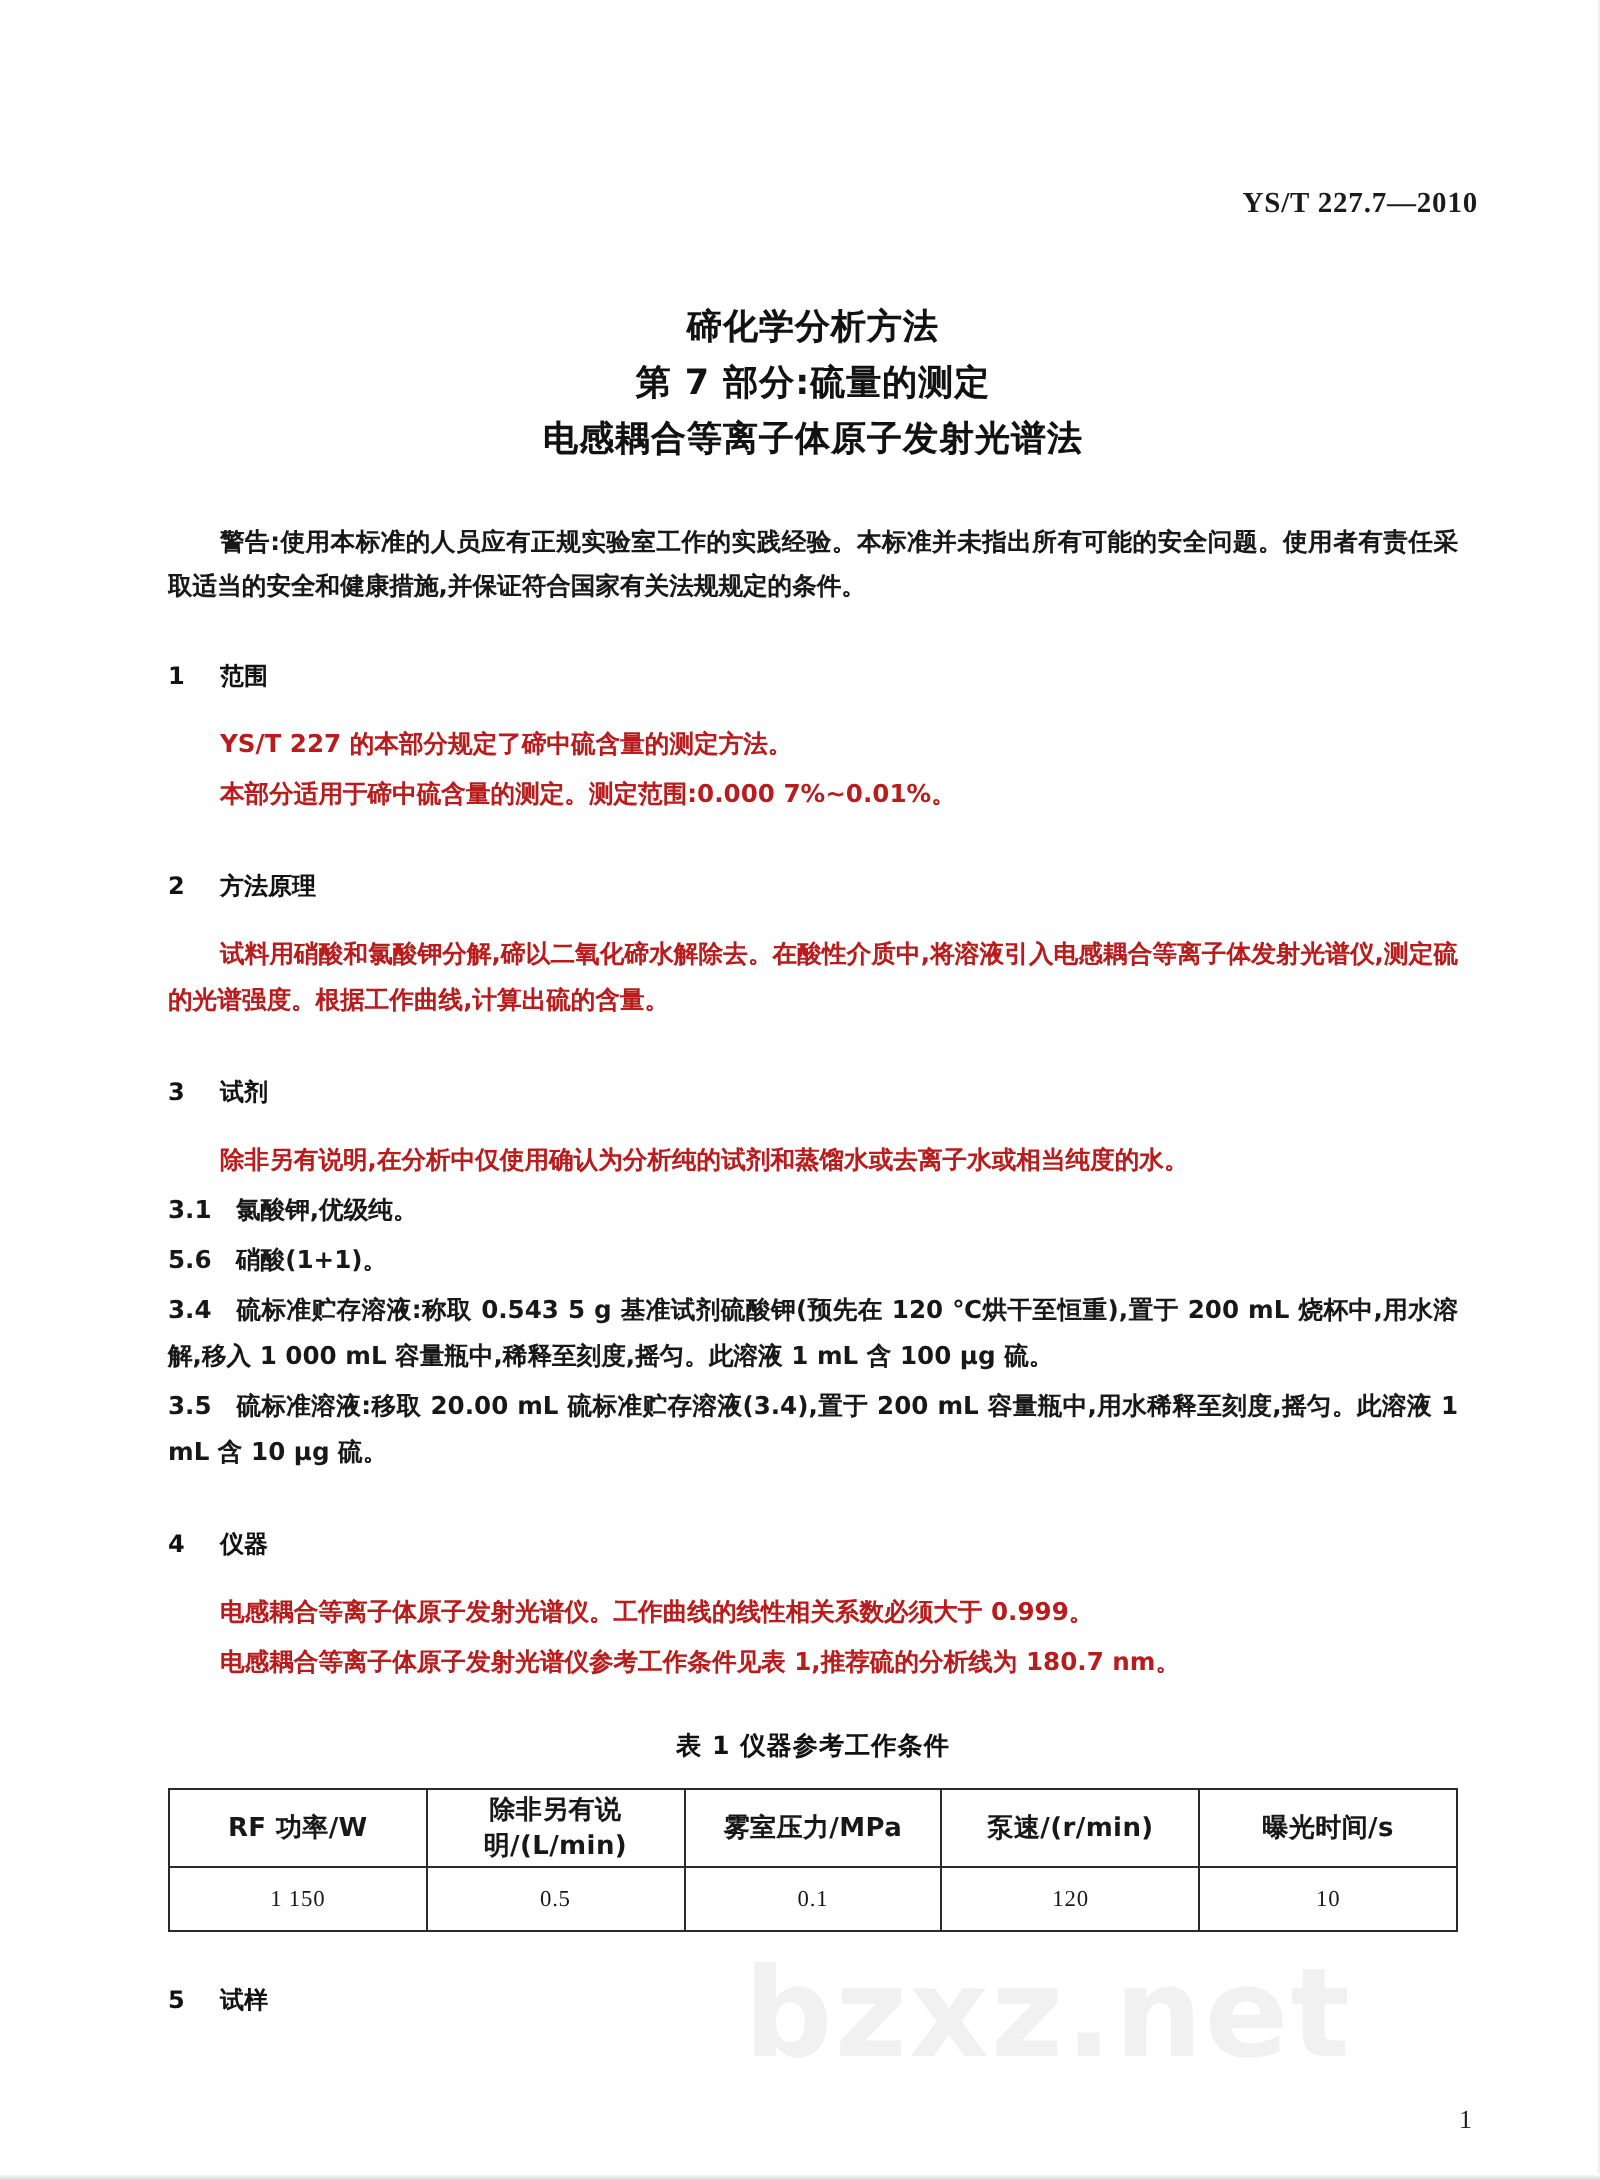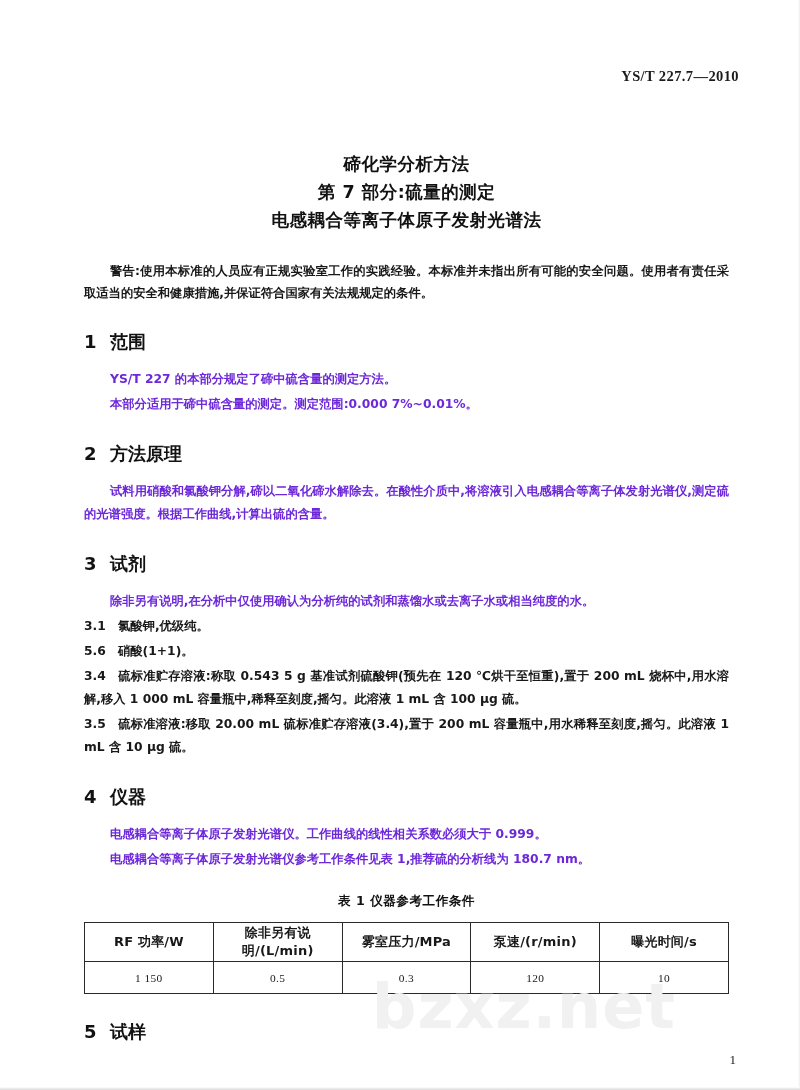--- a/index.html
+++ b/index.html
@@ -32,21 +32,21 @@
     top: 0;
     bottom: 0;
     right: 0;
     width: 2px;
     background: linear-gradient(to right, #ffffff 0%, #ededed 100%);
   }
 
   
   .header {
     position: absolute;
-    top: 68px;
+    top: 94px;
     right: 61px;
     font-family: "Liberation Serif", serif;
     font-weight: bold;
     font-size: 14.5px;
     letter-spacing: 0.4px;
     color: #1b1b1b;
     white-space: nowrap;
   }
 
   
@@ -80,37 +80,37 @@
     text-align: justify;
     color: #181818;
   }
   .warning .indent { padding-left: 26px; display: inline; }
 
   
   .sec {
     margin-top: 26px;
     font-family: "DejaVu Sans", sans-serif;
     font-weight: bold;
-    font-size: 18px;
+    font-size: 12px;
     color: #121212;
   }
   .sec .num {
     display: inline-block;
     width: 26px;
   }
 
   
   .para {
     margin-top: 14px;
     font-family: "DejaVu Sans", sans-serif;
     font-weight: bold;
     font-size: 12.3px;
     line-height: 23px;
     text-align: justify;
-    color: #6d28d9;
+    color: #b91c1c;
   }
   .para.indented { text-indent: 26px; }
   .para.tight { margin-top: 2px; }
 
   
   .clause {
     margin-top: 2px;
     font-family: "DejaVu Sans", sans-serif;
     font-weight: bold;
     font-size: 12.3px;
@@ -247,21 +247,21 @@
           <th>除非另有说明/(L/min)</th>
           <th>雾室压力/MPa</th>
           <th>泵速/(r/min)</th>
           <th>曝光时间/s</th>
         </tr>
       </thead>
       <tbody>
         <tr>
           <td>1 150</td>
           <td>0.5</td>
-          <td>0.3</td>
+          <td>0.1</td>
           <td>120</td>
           <td>10</td>
         </tr>
       </tbody>
     </table>
 
     <div class="sec">
       <span class="num">5</span><span>试样</span>
     </div>
 

